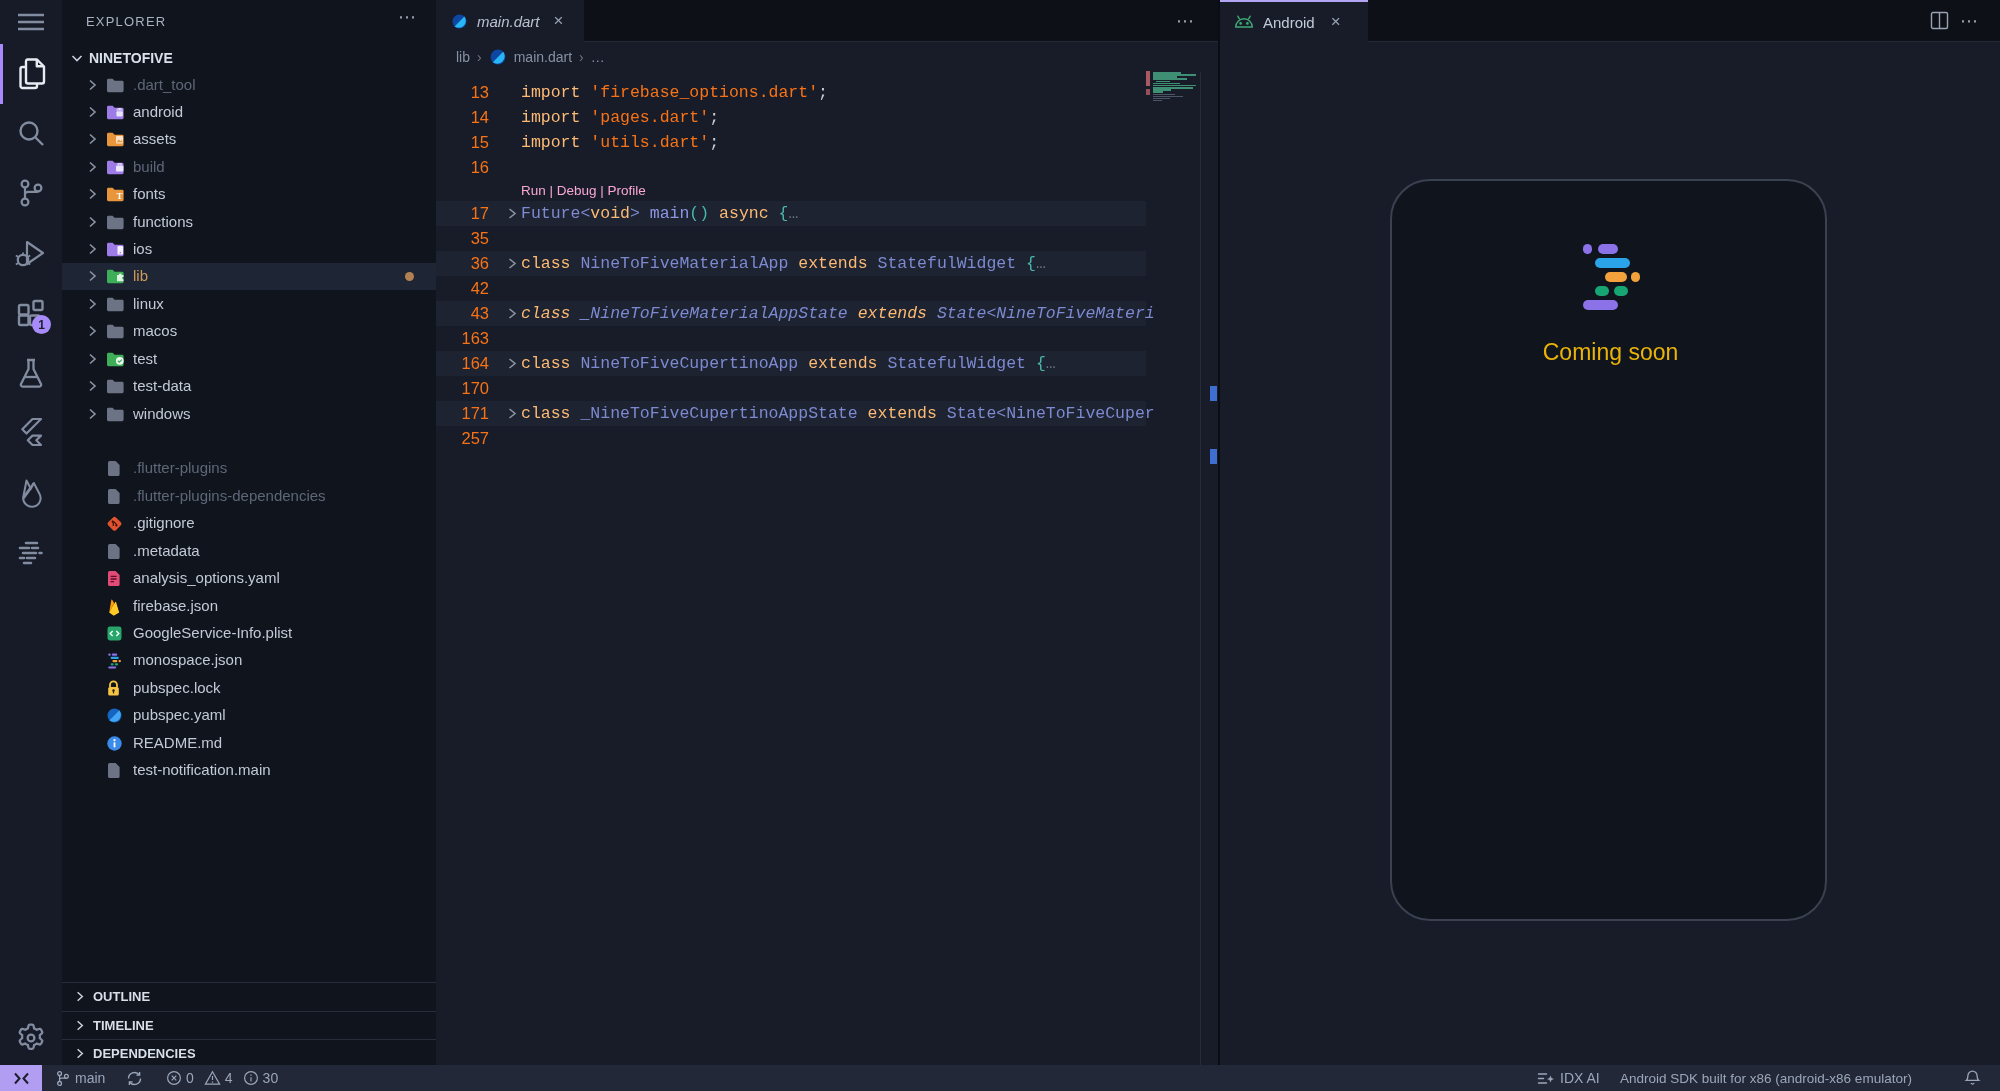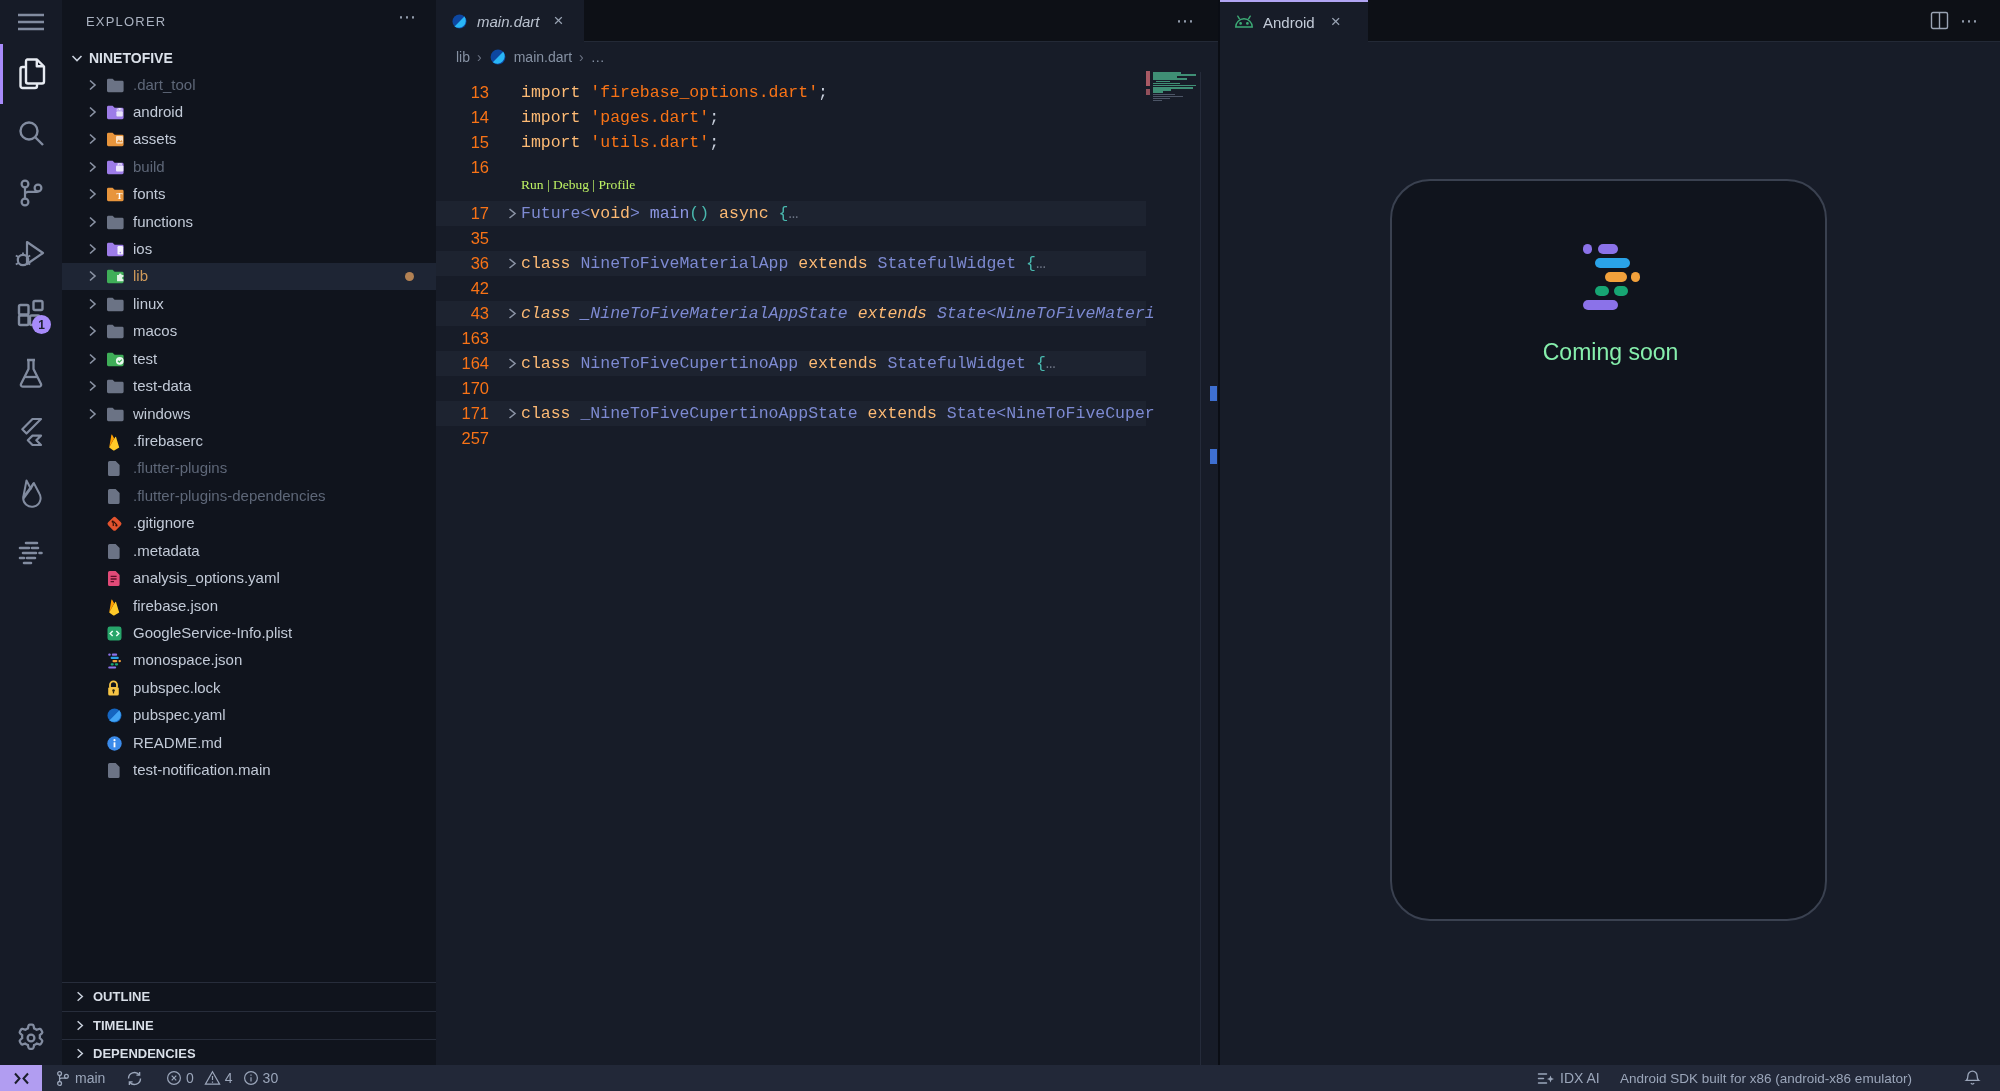--- a/index.html
+++ b/index.html
@@ -49,21 +49,21 @@
 #minimap { position:absolute; left:710px; top:0px; width:54px; height:993px; }
 #ovr-line { position:absolute; left:764px; top:0; width:1px; height:993px; background:#252b3a; }
 .ovr-mark { position:absolute; left:774px; width:7px; height:15px; background:#3e6fd0; }
 
 
 #panel { left:1218px; top:0; width:782px; height:1065px; background:#171c28; border-left:2px solid #0a0d14; }
 #ptabbar { position:absolute; left:0; top:0; width:780px; height:42px; background:#0d1016; }
 #ptab { position:absolute; left:0; top:0; width:148px; height:42px; background:#171c28; border-top:2px solid #b1a5f4; display:flex; align-items:center; }
 #ptabrest { position:absolute; left:148px; top:41px; width:632px; height:1px; background:#232936; }
 #phone { position:absolute; left:170px; top:179px; width:437px; height:742px; background:#10141d; border:2px solid #3a4150; border-radius:40px; }
-#coming { position:absolute; left:0; top:158px; width:437px; text-align:center; color:#86efac; font-size:23px; }
+#coming { position:absolute; left:0; top:158px; width:437px; text-align:center; color:#eab308; font-size:23px; }
 .pill { position:absolute; border-radius:6px; height:10px; }
 
 
 #statusbar { left:0; top:1065px; width:2000px; height:26px; background:#222838; color:#9ba6ba; font-size:14px; }
 #remote { position:absolute; left:0; top:0; width:42px; height:26px; background:#b19df1; color:#1b1f2c; display:flex; align-items:center; justify-content:center; }
 .sb-item { position:absolute; top:0; height:26px; display:flex; align-items:center; gap:4px; }
 </style>
 </head>
 <body>
 <div id="app">
@@ -294,28 +294,20 @@
         <span class="lbl" style="">test-data</span>
       </div>
     <div class="trow" style="top:400.5px;">
         <span class="chev"><svg width="16" height="16" viewBox="0 0 16 16">
             <path d="M6 3.5 L11 8 L6 12.5" stroke="#8a93a4" stroke-width="1.6" fill="none"></path>
           </svg></span>
         <span class="icon"><svg width="19" height="17" viewBox="0 0 19 17">
             <path d="M1 3.2 a1.4 1.4 0 0 1 1.4 -1.4 h4.2 l2 2 h7.6 a1.4 1.4 0 0 1 1.4 1.4 v8.6 a1.4 1.4 0 0 1 -1.4 1.4 h-13.8 a1.4 1.4 0 0 1 -1.4 -1.4 z" fill="#6b7385"></path>
           </svg></span>
         <span class="lbl" style="">windows</span>
-      </div>
-    <div class="trow" style="top:428.0px;">
-        <span class="icon"><svg width="16" height="18" viewBox="0 0 16 18">
-            <path d="M3.2 14.5 L5.4 1.8 a.4.4 0 0 1 .74 -.1 l2 3.6 z" fill="#ffa000"></path>
-            <path d="M3.2 14.5 L9.6 7.2 8.1 5.3 z" fill="#f57c00"></path>
-            <path d="M3.2 14.6 L9.3 3.9 a.4.4 0 0 1 .72 0 l3.2 10.6 -4.6 2.8 a1.6 1.6 0 0 1 -1.6 0 z" fill="#ffca28"></path>
-          </svg></span>
-        <span class="lbl" style="">.firebaserc</span>
       </div>
     <div class="trow" style="top:455.4px;">
         <span class="icon"><svg width="15" height="17" viewBox="0 0 15 17">
             <path d="M2 2.5 a1.6 1.6 0 0 1 1.6 -1.6 h6 l4 4 v9.6 a1.6 1.6 0 0 1 -1.6 1.6 h-8.4 a1.6 1.6 0 0 1 -1.6 -1.6 z" fill="#6b7385"></path>
           </svg></span>
         <span class="lbl dim" style="">.flutter-plugins</span>
       </div>
     <div class="trow" style="top:482.8px;">
         <span class="icon"><svg width="15" height="17" viewBox="0 0 15 17">
             <path d="M2 2.5 a1.6 1.6 0 0 1 1.6 -1.6 h6 l4 4 v9.6 a1.6 1.6 0 0 1 -1.6 1.6 h-8.4 a1.6 1.6 0 0 1 -1.6 -1.6 z" fill="#6b7385"></path>
@@ -451,21 +443,21 @@
       <span>…</span>
     </div>
     <div id="codearea">
       <div class="num" style="top:8px;">13</div>
       <div class="cl" style="left:85px;top:8px;"><span class="kw">import</span> <span class="str">'firebase_options.dart'</span><span class="pl">;</span></div>
       <div class="num" style="top:33px;">14</div>
       <div class="cl" style="left:85px;top:33px;"><span class="kw">import</span> <span class="str">'pages.dart'</span><span class="pl">;</span></div>
       <div class="num" style="top:58px;">15</div>
       <div class="cl" style="left:85px;top:58px;"><span class="kw">import</span> <span class="str">'utils.dart'</span><span class="pl">;</span></div>
       <div class="num" style="top:83px;text-align:right;">16</div>
-      <div class="cl" style="left:85px;top:102px;height:21px;line-height:21px;font-family:Liberation Serif, serif;font-size:13.5px;color:#bef264;">Run | Debug | Profile</div>
+      <div class="cl" style="left:85px;top:108px;height:21px;line-height:21px;font-family:Liberation Sans, sans-serif;font-size:13.5px;color:#f9a8d4;">Run | Debug | Profile</div>
       <div class="band" style="top:129px;"></div>
       <div class="num" style="top:129px;">17</div>
       <div class="fold" style="top:129px;"><svg width="15" height="25" viewBox="0 0 15 25">
             <path d="M4.5 8 L10 12.5 L4.5 17" stroke="#8a93a4" stroke-width="1.6" fill="none"></path>
           </svg></div>
       <div class="cl" style="left:85px;top:129px;"><span class="typ">Future</span><span class="typ">&lt;</span><span class="kw">void</span><span class="typ">&gt;</span> <span class="fn">main</span><span class="pun">()</span> <span class="kw">async</span> <span class="pun">{</span><span class="dots">…</span></div>
       <div class="num" style="top:154px;">35</div>
       <div class="band" style="top:179px;"></div>
       <div class="num" style="top:179px;">36</div>
       <div class="fold" style="top:179px;"><svg width="15" height="25" viewBox="0 0 15 25">

